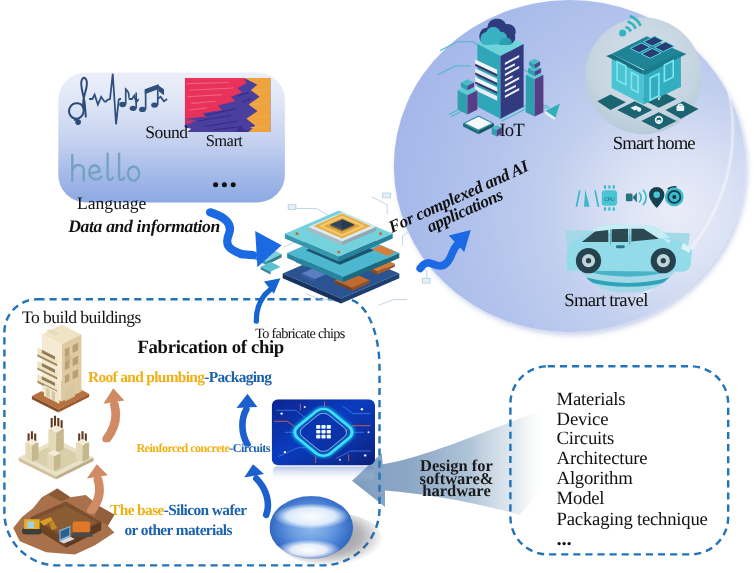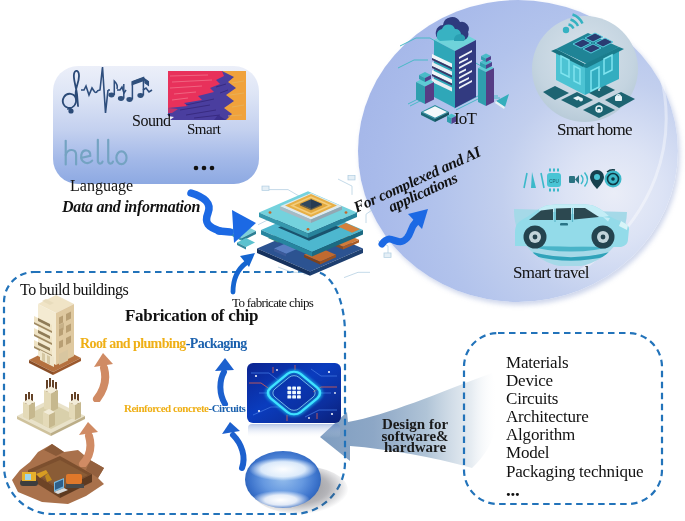--- a/index.html
+++ b/index.html
@@ -136,20 +136,21 @@
       <circle cx="11" cy="5" r="2.3" fill="#111"></circle>
       <circle cx="19" cy="5" r="2.3" fill="#111"></circle>
   </svg>
 
   <div class="abs ser" style="left:62px;top:198px;font-size:16px;letter-spacing:-0.3px;font-weight:bold;font-style:italic;">Data and information</div>
   <div class="abs ser" style="left:232px;top:284px;font-size:13px;letter-spacing:-0.65px;margin-top:11px;">To fabricate chips</div>
   <div class="abs ser" style="left:20px;top:281px;font-size:16px;letter-spacing:-0.5px;">To build buildings</div>
   <div class="abs ser" style="left:113px;top:306px;font-size:17px;letter-spacing:-0.3px;font-weight:bold;margin-left:12px;">Fabrication of chip</div>
   <div class="abs ser" style="left:80px;top:336px;font-size:14px;letter-spacing:-0.6px;font-weight:bold;"><span style="color:#efaf15;">Roof and plumbing</span><span style="color:#1b61ae;">-Packaging</span></div>
   <div class="abs ser" style="left:85px;top:402px;font-size:11px;letter-spacing:-0.5px;font-weight:bold;margin-left:39px;"><span style="color:#efaf15;">Reinforced concrete</span><span style="color:#1b61ae;">-Circuits</span></div>
+  <div class="abs ser" style="left:100px;top:456px;font-size:14px;letter-spacing:-0.55px;line-height:18px;font-weight:bold;text-align:center;white-space:nowrap;"><span style="color:#efaf15;">The base</span><span style="color:#1b61ae;">-Silicon wafer<br>or other materials</span></div>
 
   <svg class="abs" style="left:394px;top:16px;" width="116" height="116" viewBox="0 0 116 116">
     <g stroke="#49b9c7" stroke-width="1" fill="none">
       <path d="M4,52 L20,44 L34,44"></path>
         <path d="M14,88 L38,76 L58,76 L70,82"></path>
       <path d="M16,90 L40,78 L60,78 L72,84"></path>
       <path d="M60,92 L84,80 L104,80"></path>
         <path d="M62,94 L86,82 L106,82"></path>
       <path d="M80,46 L94,54 L94,64"></path>
         <path d="M6,30 L22,22 L36,22 L46,28"></path>

